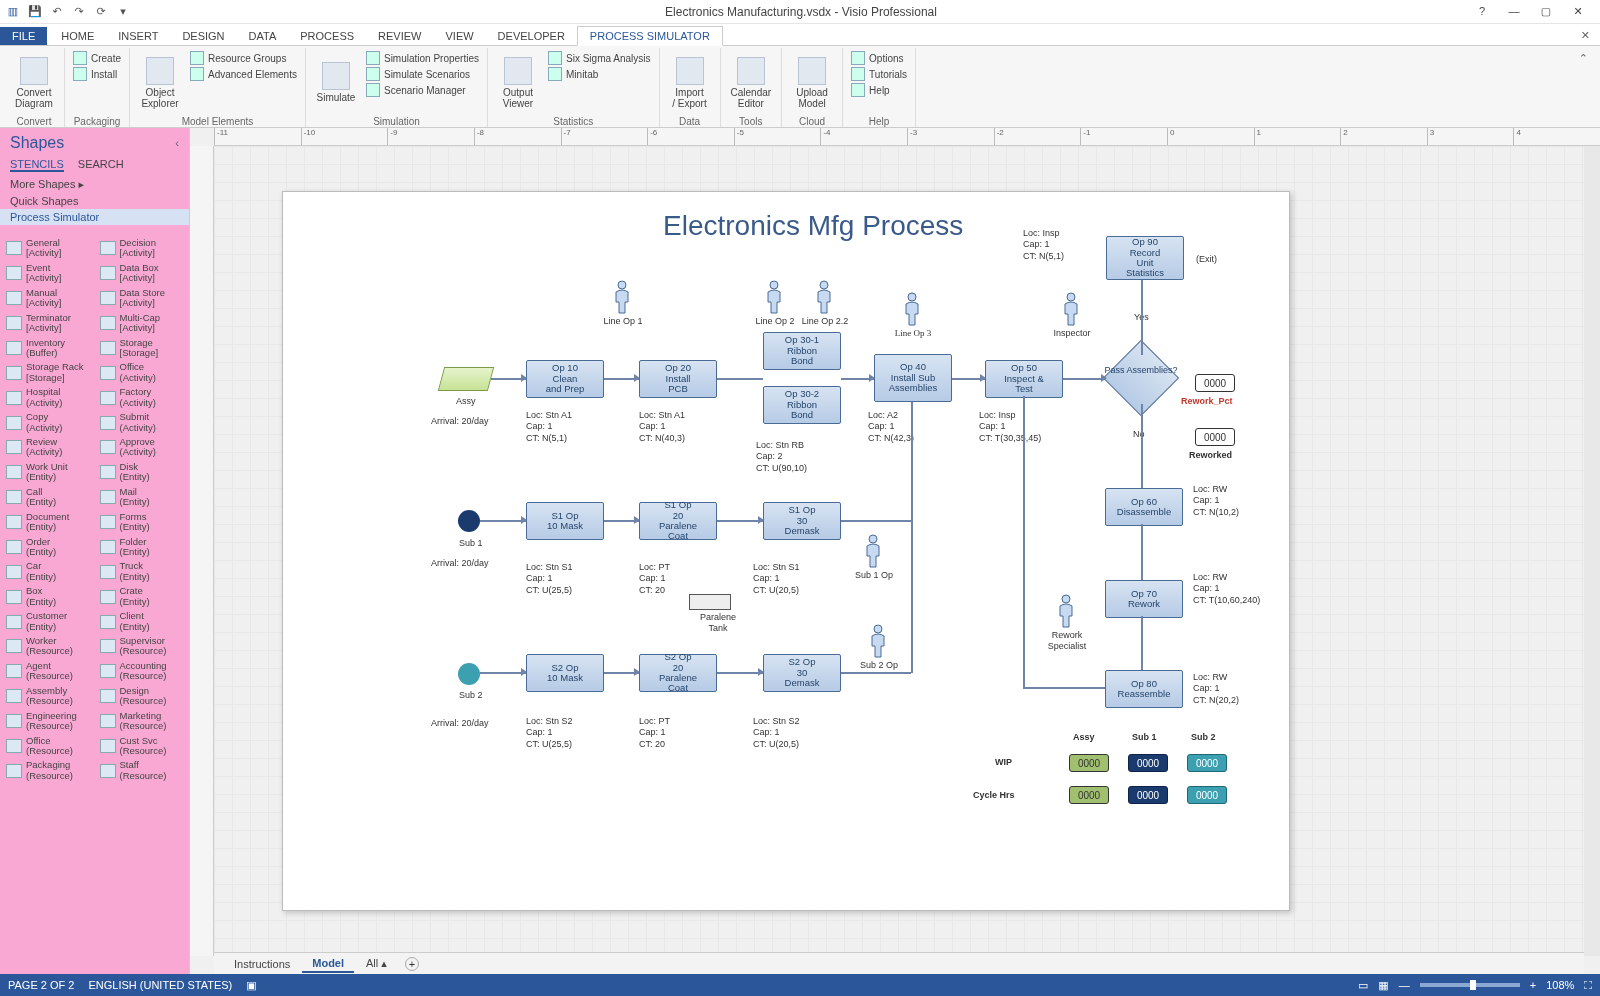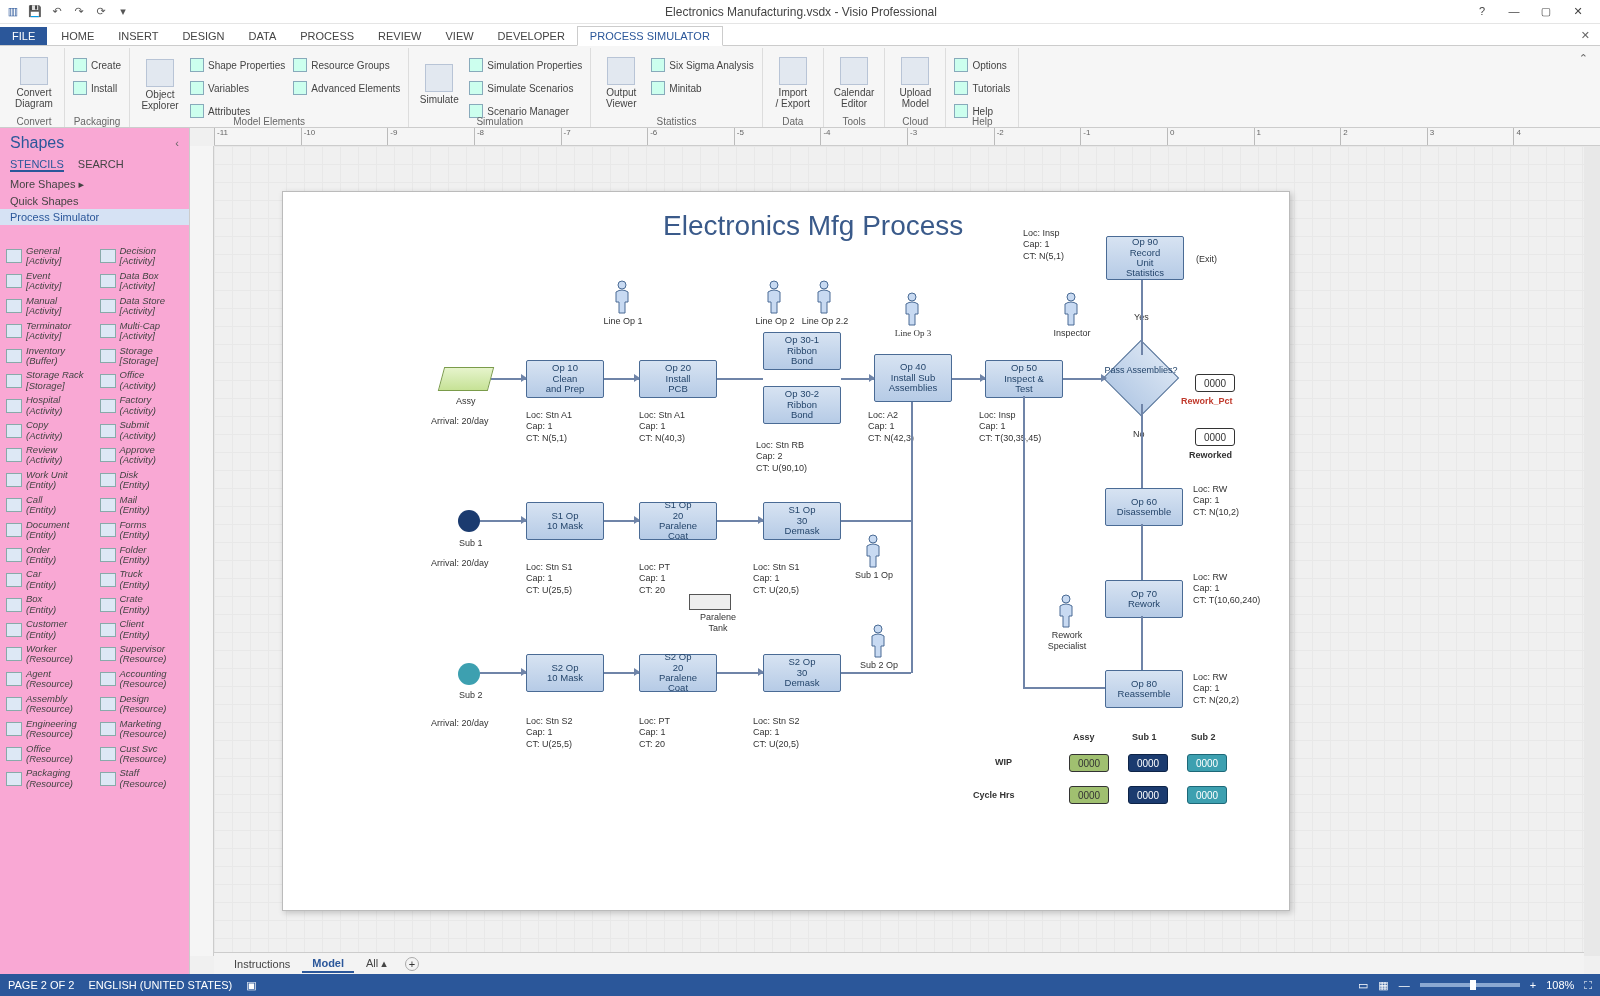--- a/index.html
+++ b/index.html
@@ -15,31 +15,31 @@
 .tab { padding: 3px 12px; font-size: 11px; color: #444; text-transform: uppercase; cursor: pointer; }
 .tab.active { color: #2b579a; border: 1px solid #ccc; border-bottom: 1px solid #fff; background: #fff; position: relative; top: 1px; }
 .tab-close { margin-left: auto; padding: 3px 10px; color: #666; }
 .ribbon { height: 82px; background: #f6f6f6; display: flex; border-bottom: 1px solid #ccc; padding: 2px 4px 0 4px; }
 .group { border-right: 1px solid #ddd; padding: 2px 6px 12px 6px; display: flex; flex-direction: column; position: relative; min-width: 50px; }
 .group-title { position: absolute; bottom: 0; left: 0; right: 0; text-align: center; font-size: 10px; color: #666; }
 .group-body { flex: 1; display: flex; gap: 4px; }
 .big-btn { display: flex; flex-direction: column; align-items: center; justify-content: center; padding: 2px 4px; font-size: 10px; color: #444; text-align: center; min-width: 48px; cursor: pointer; }
 .big-icon { width: 28px; height: 28px; background: #e2e8f0; border: 1px solid #b8c4d6; margin-bottom: 2px; }
 .small-list { display: flex; flex-direction: column; gap: 0; }
-.small-item { display: flex; align-items: center; gap: 4px; font-size: 10px; color: #444; padding: 1px 2px; white-space: nowrap; cursor: pointer; margin-top: 7px; }
+.small-item { display: flex; align-items: center; gap: 4px; font-size: 10px; color: #444; padding: 1px 2px; white-space: nowrap; cursor: pointer; }
 .small-ico { width: 14px; height: 14px; background: #cfe; border: 1px solid #8ab; display: inline-block; }
 .collapse { margin-left: auto; padding: 4px 8px; color: #666; }
 .content { flex: 1; display: flex; min-height: 0; }
 .shapes-pane { width: 190px; display: flex; flex-direction: column; border-right: 1px solid #ccc; background: #f9a8d4; overflow: hidden; }
 .shapes-hdr { padding: 6px 10px 2px; color: #2b579a; font-size: 16px; display: flex; align-items: center; justify-content: space-between; }
 .stencil-tabs { display: flex; padding: 4px 10px; gap: 14px; font-size: 11px; color: #444; }
 .stencil-tabs .act { color: #2b579a; border-bottom: 2px solid #2b579a; }
 .more-shapes, .quick-shapes { padding: 2px 10px; font-size: 11px; color: #444; }
 .process-sim-bar { background: #d6e2f4; padding: 2px 10px; font-size: 11px; color: #2b579a; }
-.shape-list { flex: 1; overflow-y: auto; padding: 20px 6px; font-style: italic; }
+.shape-list { flex: 1; overflow-y: auto; padding: 12px 6px; }
 .shape-row { display: flex; gap: 10px; margin-bottom: 2px; }
 .shape-item { flex: 1; display: flex; align-items: center; gap: 4px; font-size: 9.5px; color: #444; padding: 1px 0; cursor: pointer; line-height: 1.1; }
 .shape-thumb { width: 16px; height: 14px; background: #dde8f5; border: 1px solid #8aa; flex-shrink: 0; }
 .canvas-area { flex: 1; position: relative; background: #f0f0f0; overflow: hidden; }
 .ruler-h { position: absolute; top: 0; left: 24px; right: 0; height: 18px; background: #f5f5f5; border-bottom: 1px solid #ccc; font-size: 8px; color: #666; display: flex; }
 .ruler-h span { flex: 1; border-left: 1px solid #bbb; padding-left: 2px; }
 .ruler-v { position: absolute; top: 18px; left: 0; width: 24px; bottom: 18px; background: #f5f5f5; border-right: 1px solid #ccc; }
 .canvas { position: absolute; top: 18px; left: 24px; right: 16px; bottom: 18px; background-image:
   linear-gradient(#e8e8e8 1px, transparent 1px),
   linear-gradient(90deg, #e8e8e8 1px, transparent 1px);
@@ -126,25 +126,20 @@
       </div>
       <div class="group-title">Packaging</div>
     </div>
     <div class="group">
       <div class="group-body">
         <div class="big-btn">
           <div class="big-icon"></div>
           <div>Object<br>Explorer</div>
         </div>
         <div class="small-list">
-          <div class="small-item"><span class="small-ico"></span>Shape Properties</div>
-          <div class="small-item"><span class="small-ico"></span>Variables</div>
-          <div class="small-item"><span class="small-ico"></span>Attributes</div>
-        </div>
-        <div class="small-list">
           <div class="small-item"><span class="small-ico"></span>Resource Groups</div>
           <div class="small-item"><span class="small-ico"></span>Advanced Elements</div>
         </div>
       </div>
       <div class="group-title">Model Elements</div>
     </div>
     <div class="group">
       <div class="group-body">
         <div class="big-btn">
           <div class="big-icon"></div>

